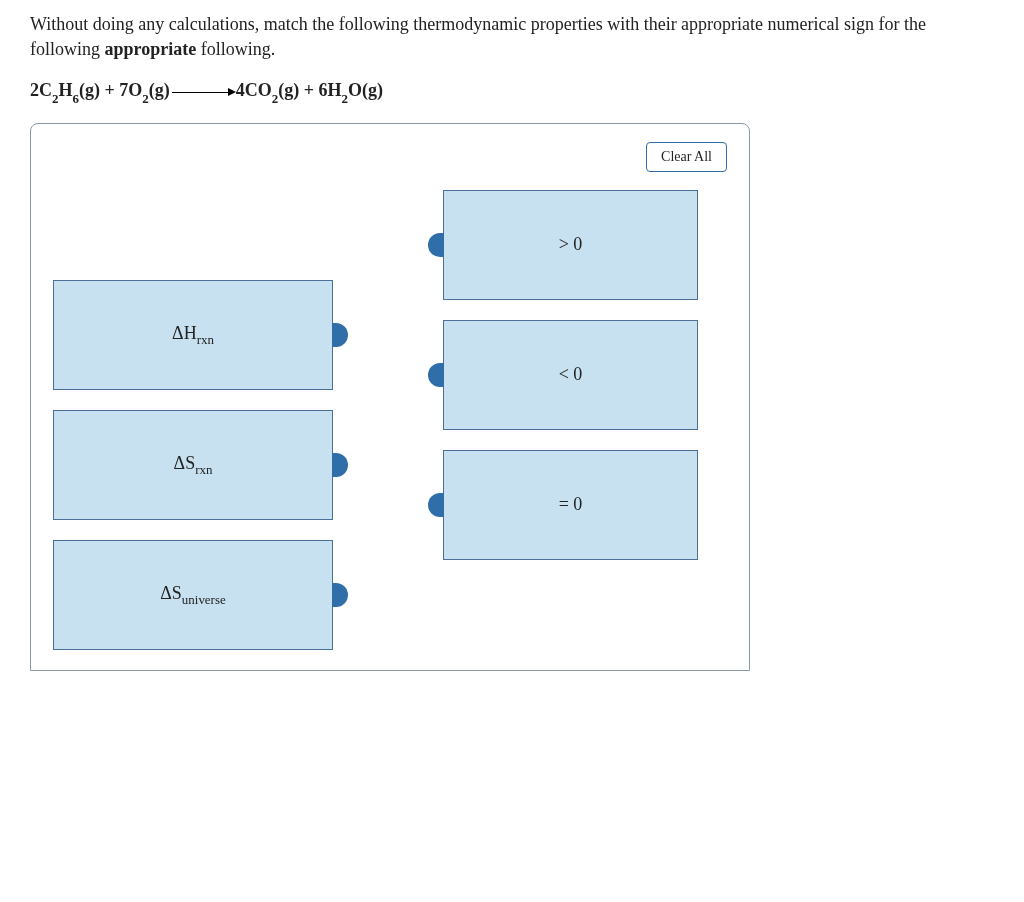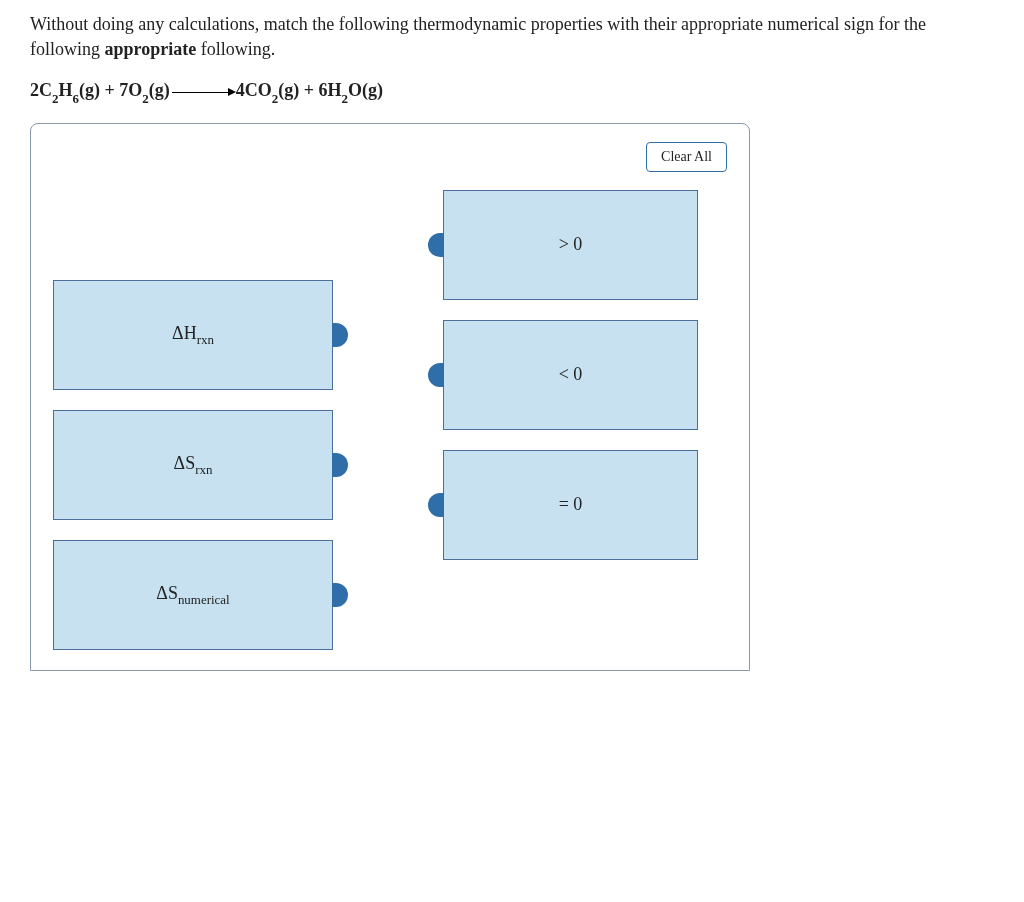--- a/index.html
+++ b/index.html
@@ -124,21 +124,21 @@
     <div class="left-col">
       <div class="card left">
         <span><span class="greek">Δ</span><span>H</span><span class="lbl-sub">rxn</span></span>
         <span class="notch"></span>
       </div>
       <div class="card left">
         <span><span class="greek">Δ</span><span>S</span><span class="lbl-sub">rxn</span></span>
         <span class="notch"></span>
       </div>
       <div class="card left">
-        <span><span class="greek">Δ</span><span>S</span><span class="lbl-sub">numerical</span></span>
+        <span><span class="greek">Δ</span><span>S</span><span class="lbl-sub">universe</span></span>
         <span class="notch"></span>
       </div>
     </div>
     <div class="right-col">
       <div class="card right">
         <span>&gt; 0</span>
         <span class="notch"></span>
       </div>
       <div class="card right">
         <span>&lt; 0</span>

